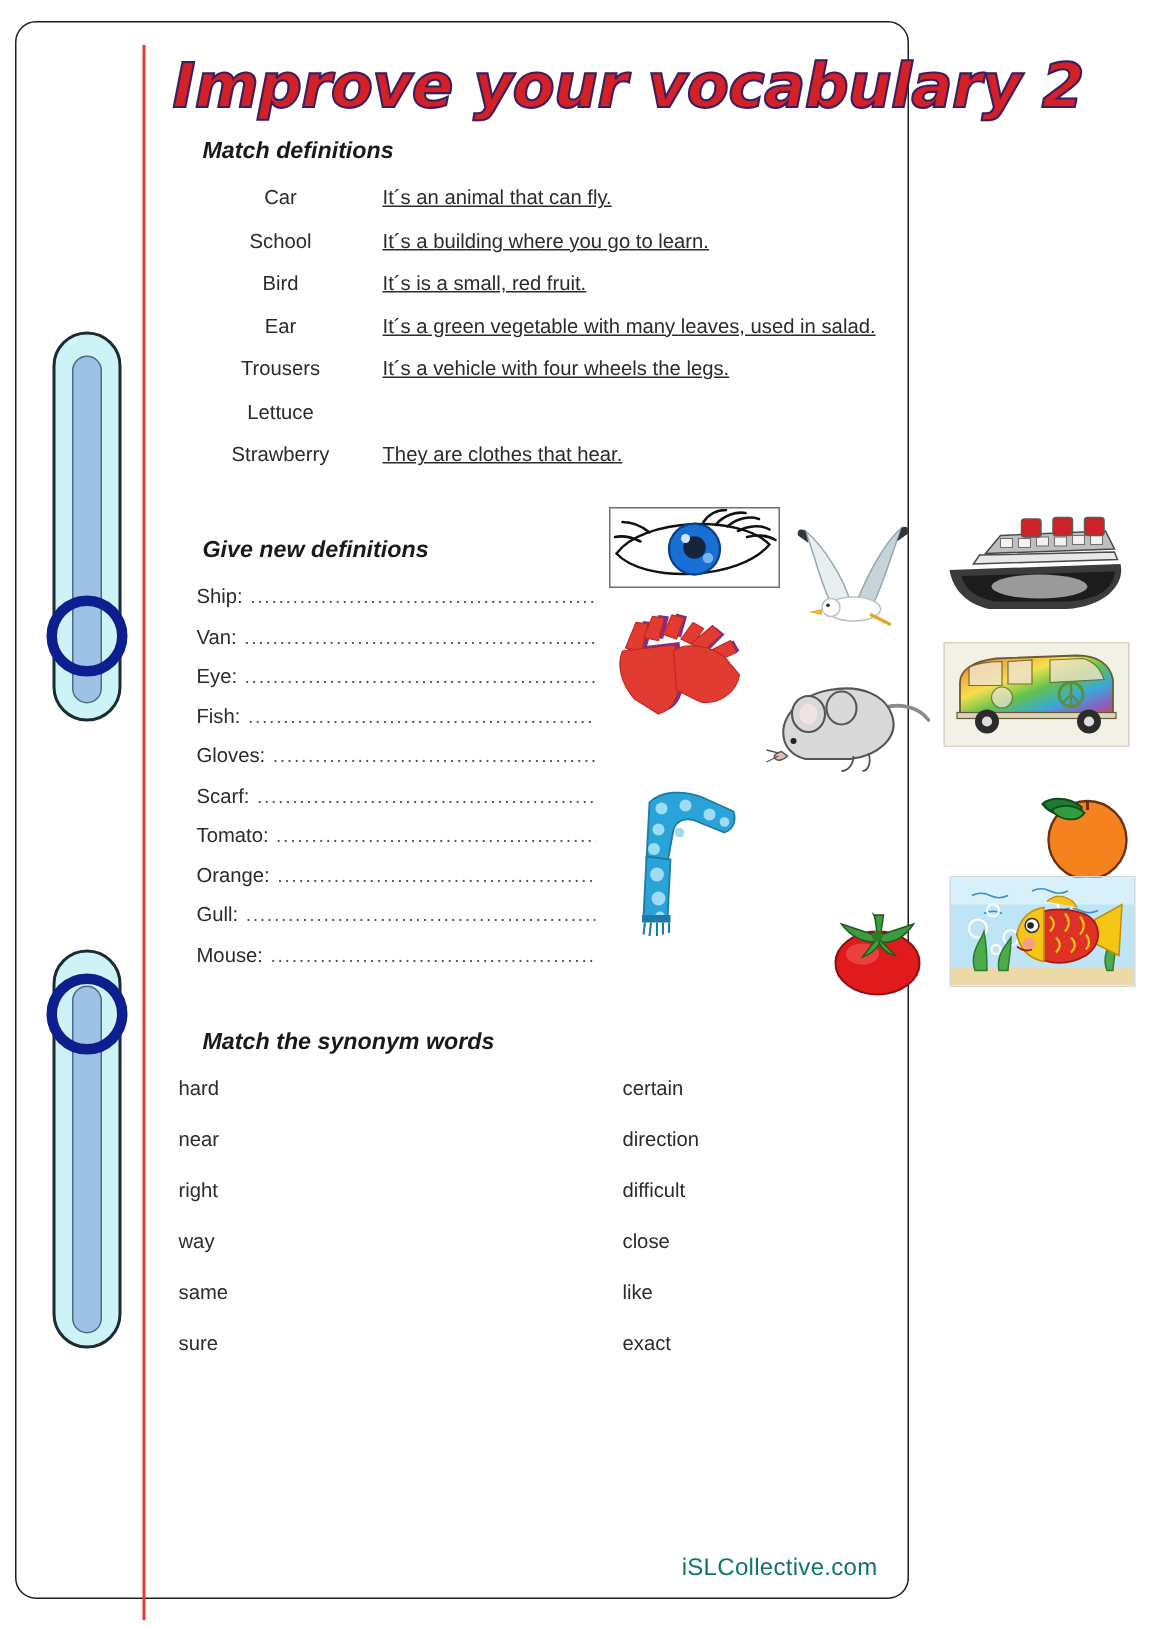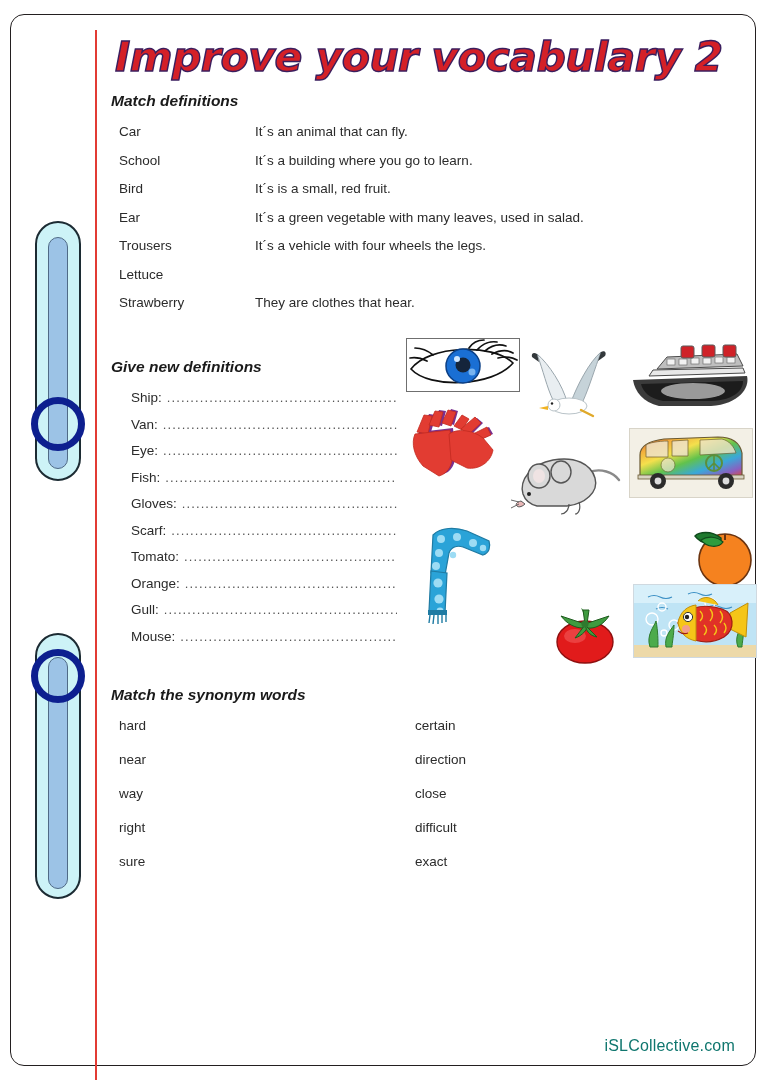--- a/index.html
+++ b/index.html
@@ -13,21 +13,21 @@
     position: relative;
     font-family: "Liberation Sans", sans-serif;
     overflow: hidden;
   }
 
   
   #page {
     position: absolute;
     left: 10px;
     top: 14px;
-    width: 746px;
+    width: 596px;
     height: 1052px;
     border: 1.6px solid #231f20;
     border-radius: 14px;
     box-sizing: border-box;
     background: #ffffff;
   }
 
   
   #margin-rule {
     position: absolute;
@@ -112,33 +112,33 @@
     -webkit-text-stroke: 1.4px #3a1e5e;
     text-shadow: 0 0 1px #3a1e5e;
   }
 
   
   .section-heading {
     font-size: 15.5px;
     font-weight: bold;
     font-style: italic;
     color: #1a1a1a;
-    margin: 0 0 14px 0;
+    margin: 0 0 14px 24px;
   }
 
   
   #match-definitions-list { margin: 0 0 0 8px; }
   .def-row {
     display: flex;
     margin-bottom: 13.5px;
     font-size: 13.5px;
     color: #2b2b2b;
   }
-  .def-term { width: 136px; flex: 0 0 136px; }
-  .def-text { flex: 1; }
+  .def-term { width: 136px; flex: 0 0 136px; text-align: center; }
+  .def-text { flex: 1; text-decoration: underline; }
 
   
   #give-definitions-block {
     position: relative;
     margin-top: 48px;
   }
   #give-definitions-list { margin: 0 0 0 8px; width: 278px; }
   .gd-row {
     display: flex;
     align-items: baseline;
@@ -545,26 +545,30 @@
       <div id="synonyms-list">
           <div class="syn-row">
             <div class="syn-left">hard</div>
             <div class="syn-right">certain</div>
           </div>
           <div class="syn-row">
             <div class="syn-left">near</div>
             <div class="syn-right">direction</div>
           </div>
           <div class="syn-row">
+            <div class="syn-left">right</div>
+            <div class="syn-right">difficult</div>
+          </div>
+          <div class="syn-row">
             <div class="syn-left">way</div>
             <div class="syn-right">close</div>
           </div>
           <div class="syn-row">
-            <div class="syn-left">right</div>
-            <div class="syn-right">difficult</div>
+            <div class="syn-left">same</div>
+            <div class="syn-right">like</div>
           </div>
           <div class="syn-row">
             <div class="syn-left">sure</div>
             <div class="syn-right">exact</div>
           </div>
         </div>
     </div>
 
   </div>
 

